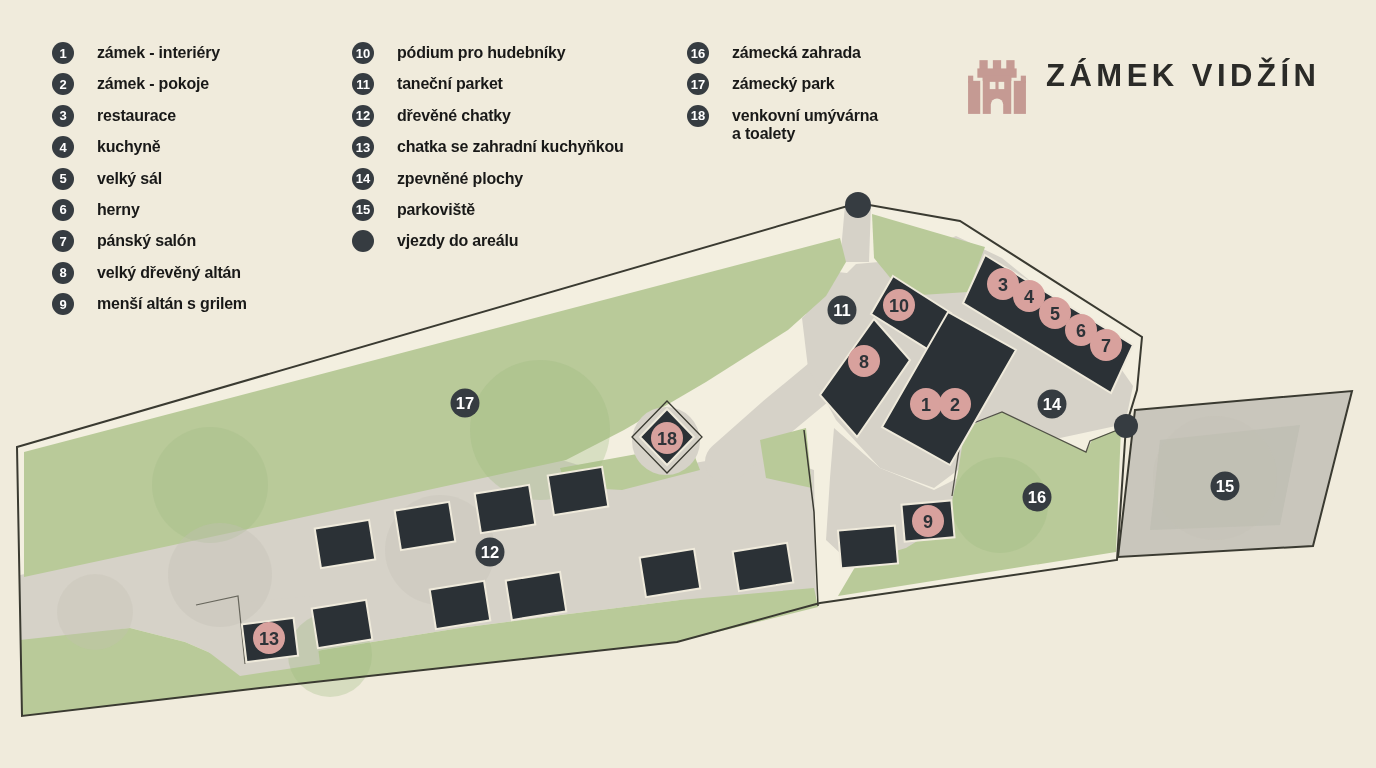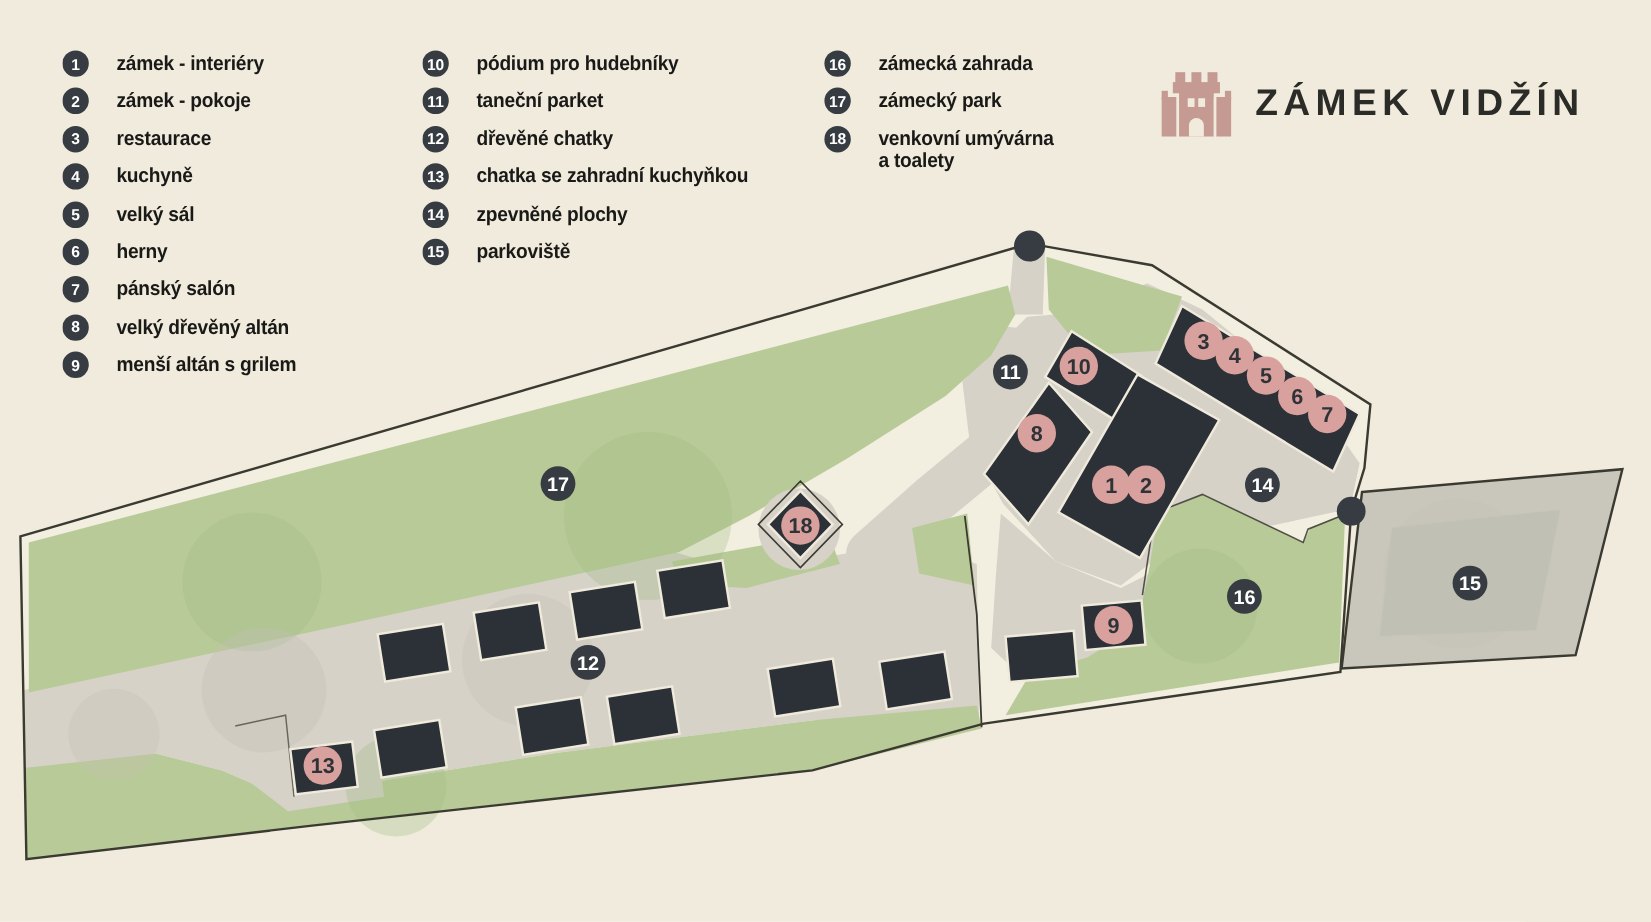--- a/index.html
+++ b/index.html
@@ -12,21 +12,21 @@
   .legend-row{display:flex;align-items:flex-start;min-height:31.4px;}
   .legend-marker{flex:0 0 auto;width:22px;height:22px;border-radius:50%;
     background:var(--dark-marker,#363c41);color:#fff;display:flex;align-items:center;justify-content:center;
     font-size:13px;font-weight:bold;margin-top:2px;}
   .legend-label{margin-left:23px;font-size:17px;font-weight:bold;color:#191918;
     letter-spacing:-0.2px;line-height:18px;padding-top:4px;
     display:inline-block;transform:scaleX(.94);transform-origin:left top;white-space:nowrap;}
   .legend-label .l2{display:block;}
 
   
-  .logo{position:absolute;left:966px;top:58px;display:flex;align-items:center;}
+  .logo{position:absolute;left:966px;top:58px;display:flex;}
   .logo-icon{width:62px;height:56px;color:var(--logo-pink,#c59a93);}
   .logo-title{margin-left:18px;font-size:31px;font-weight:bold;letter-spacing:4.5px;
     color:#2b2b28;white-space:nowrap;}
 </style>
 </head>
 <body>
 
 <div class="stage">
 
   <svg class="map" viewBox="0 0 1376 768">
@@ -236,20 +236,24 @@
           <div class="legend-marker">13</div>
           <div class="legend-label">chatka se zahradní kuchyňkou</div>
         </div>
         <div class="legend-row">
           <div class="legend-marker">14</div>
           <div class="legend-label">zpevněné plochy</div>
         </div>
         <div class="legend-row">
           <div class="legend-marker">15</div>
           <div class="legend-label">parkoviště</div>
+        </div>
+        <div class="legend-row">
+          <div class="legend-marker"></div>
+          <div class="legend-label">vjezdy do areálu</div>
         </div>
       </div>
       <div class="legend-col" style="left: 687px;">
         <div class="legend-row">
           <div class="legend-marker">16</div>
           <div class="legend-label">zámecká zahrada</div>
         </div>
         <div class="legend-row">
           <div class="legend-marker">17</div>
           <div class="legend-label">zámecký park</div>

